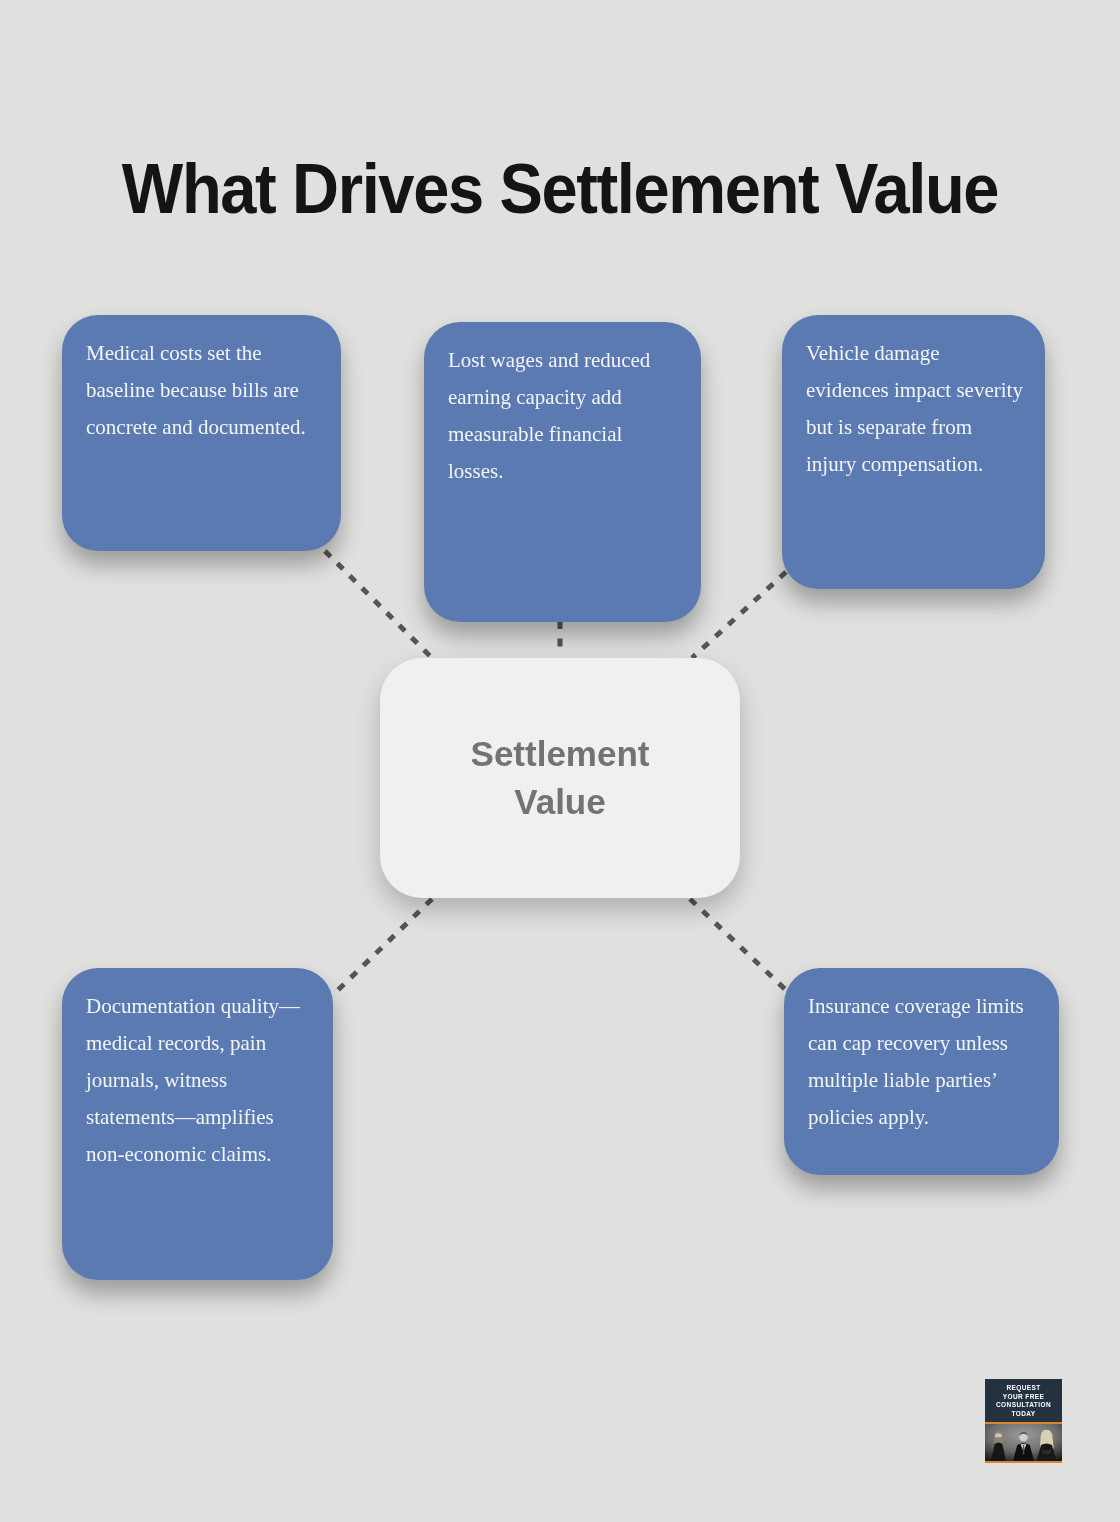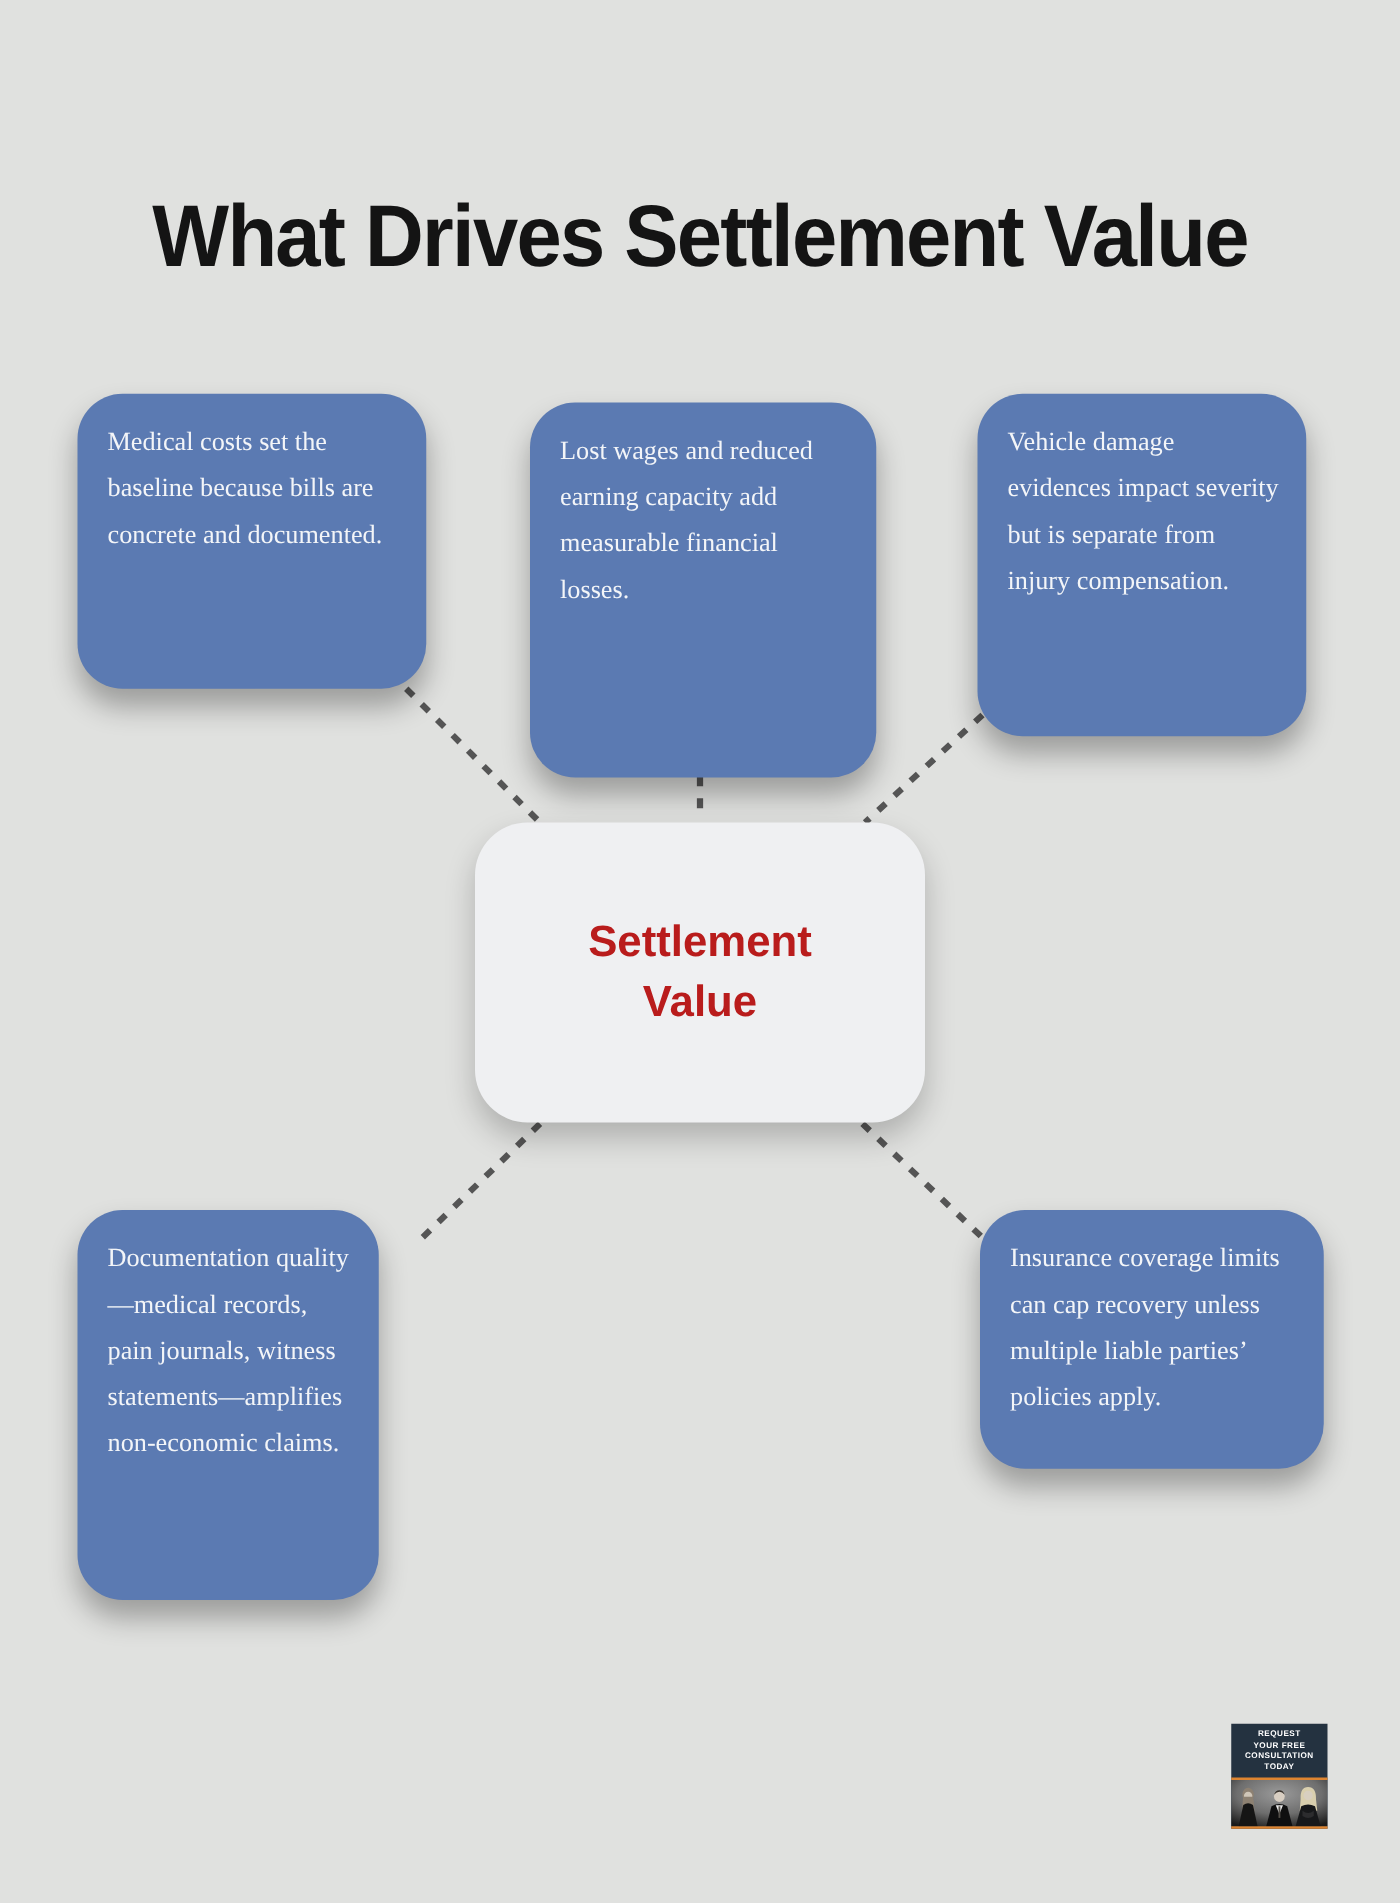--- a/index.html
+++ b/index.html
@@ -42,39 +42,39 @@
     padding: 20px 20px 24px 24px;
     font-size: 21px;
     line-height: 37px;
     box-shadow: 0 14px 22px rgba(0,0,0,0.30);
     overflow: hidden;
     font-family: Liberation Serif, serif;
   }
   .card-1 { left: 62px;  top: 315px; width: 279px; height: 236px; }
   .card-2 { left: 424px; top: 322px; width: 277px; height: 300px; }
   .card-3 { left: 782px; top: 315px; width: 263px; height: 274px; }
-  .card-4 { left: 62px;  top: 968px; width: 241px; height: 312px; }
+  .card-4 { left: 62px;  top: 968px; width: 271px; height: 312px; }
   .card-5 { left: 784px; top: 968px; width: 275px; height: 207px; }
   .center-node {
     position: absolute;
     left: 380px; top: 658px;
     width: 360px; height: 240px;
     box-sizing: border-box;
     background: #eff0f2;
     border-radius: 42px;
     box-shadow: 0 12px 24px rgba(0,0,0,0.22);
     display: flex;
     align-items: center;
     justify-content: center;
     text-align: center;
     padding: 0 58px;
     font-size: 35px;
     font-weight: 700;
     line-height: 48px;
-    color: #b91c1c;
+    color: #737373;
   }
   .badge {
     position: absolute;
     left: 985px; top: 1379px;
     width: 77px; height: 84px;
     box-sizing: border-box;
     display: flex;
     flex-direction: column;
     background: #243240;
     border-bottom: 2px solid #dd8430;

